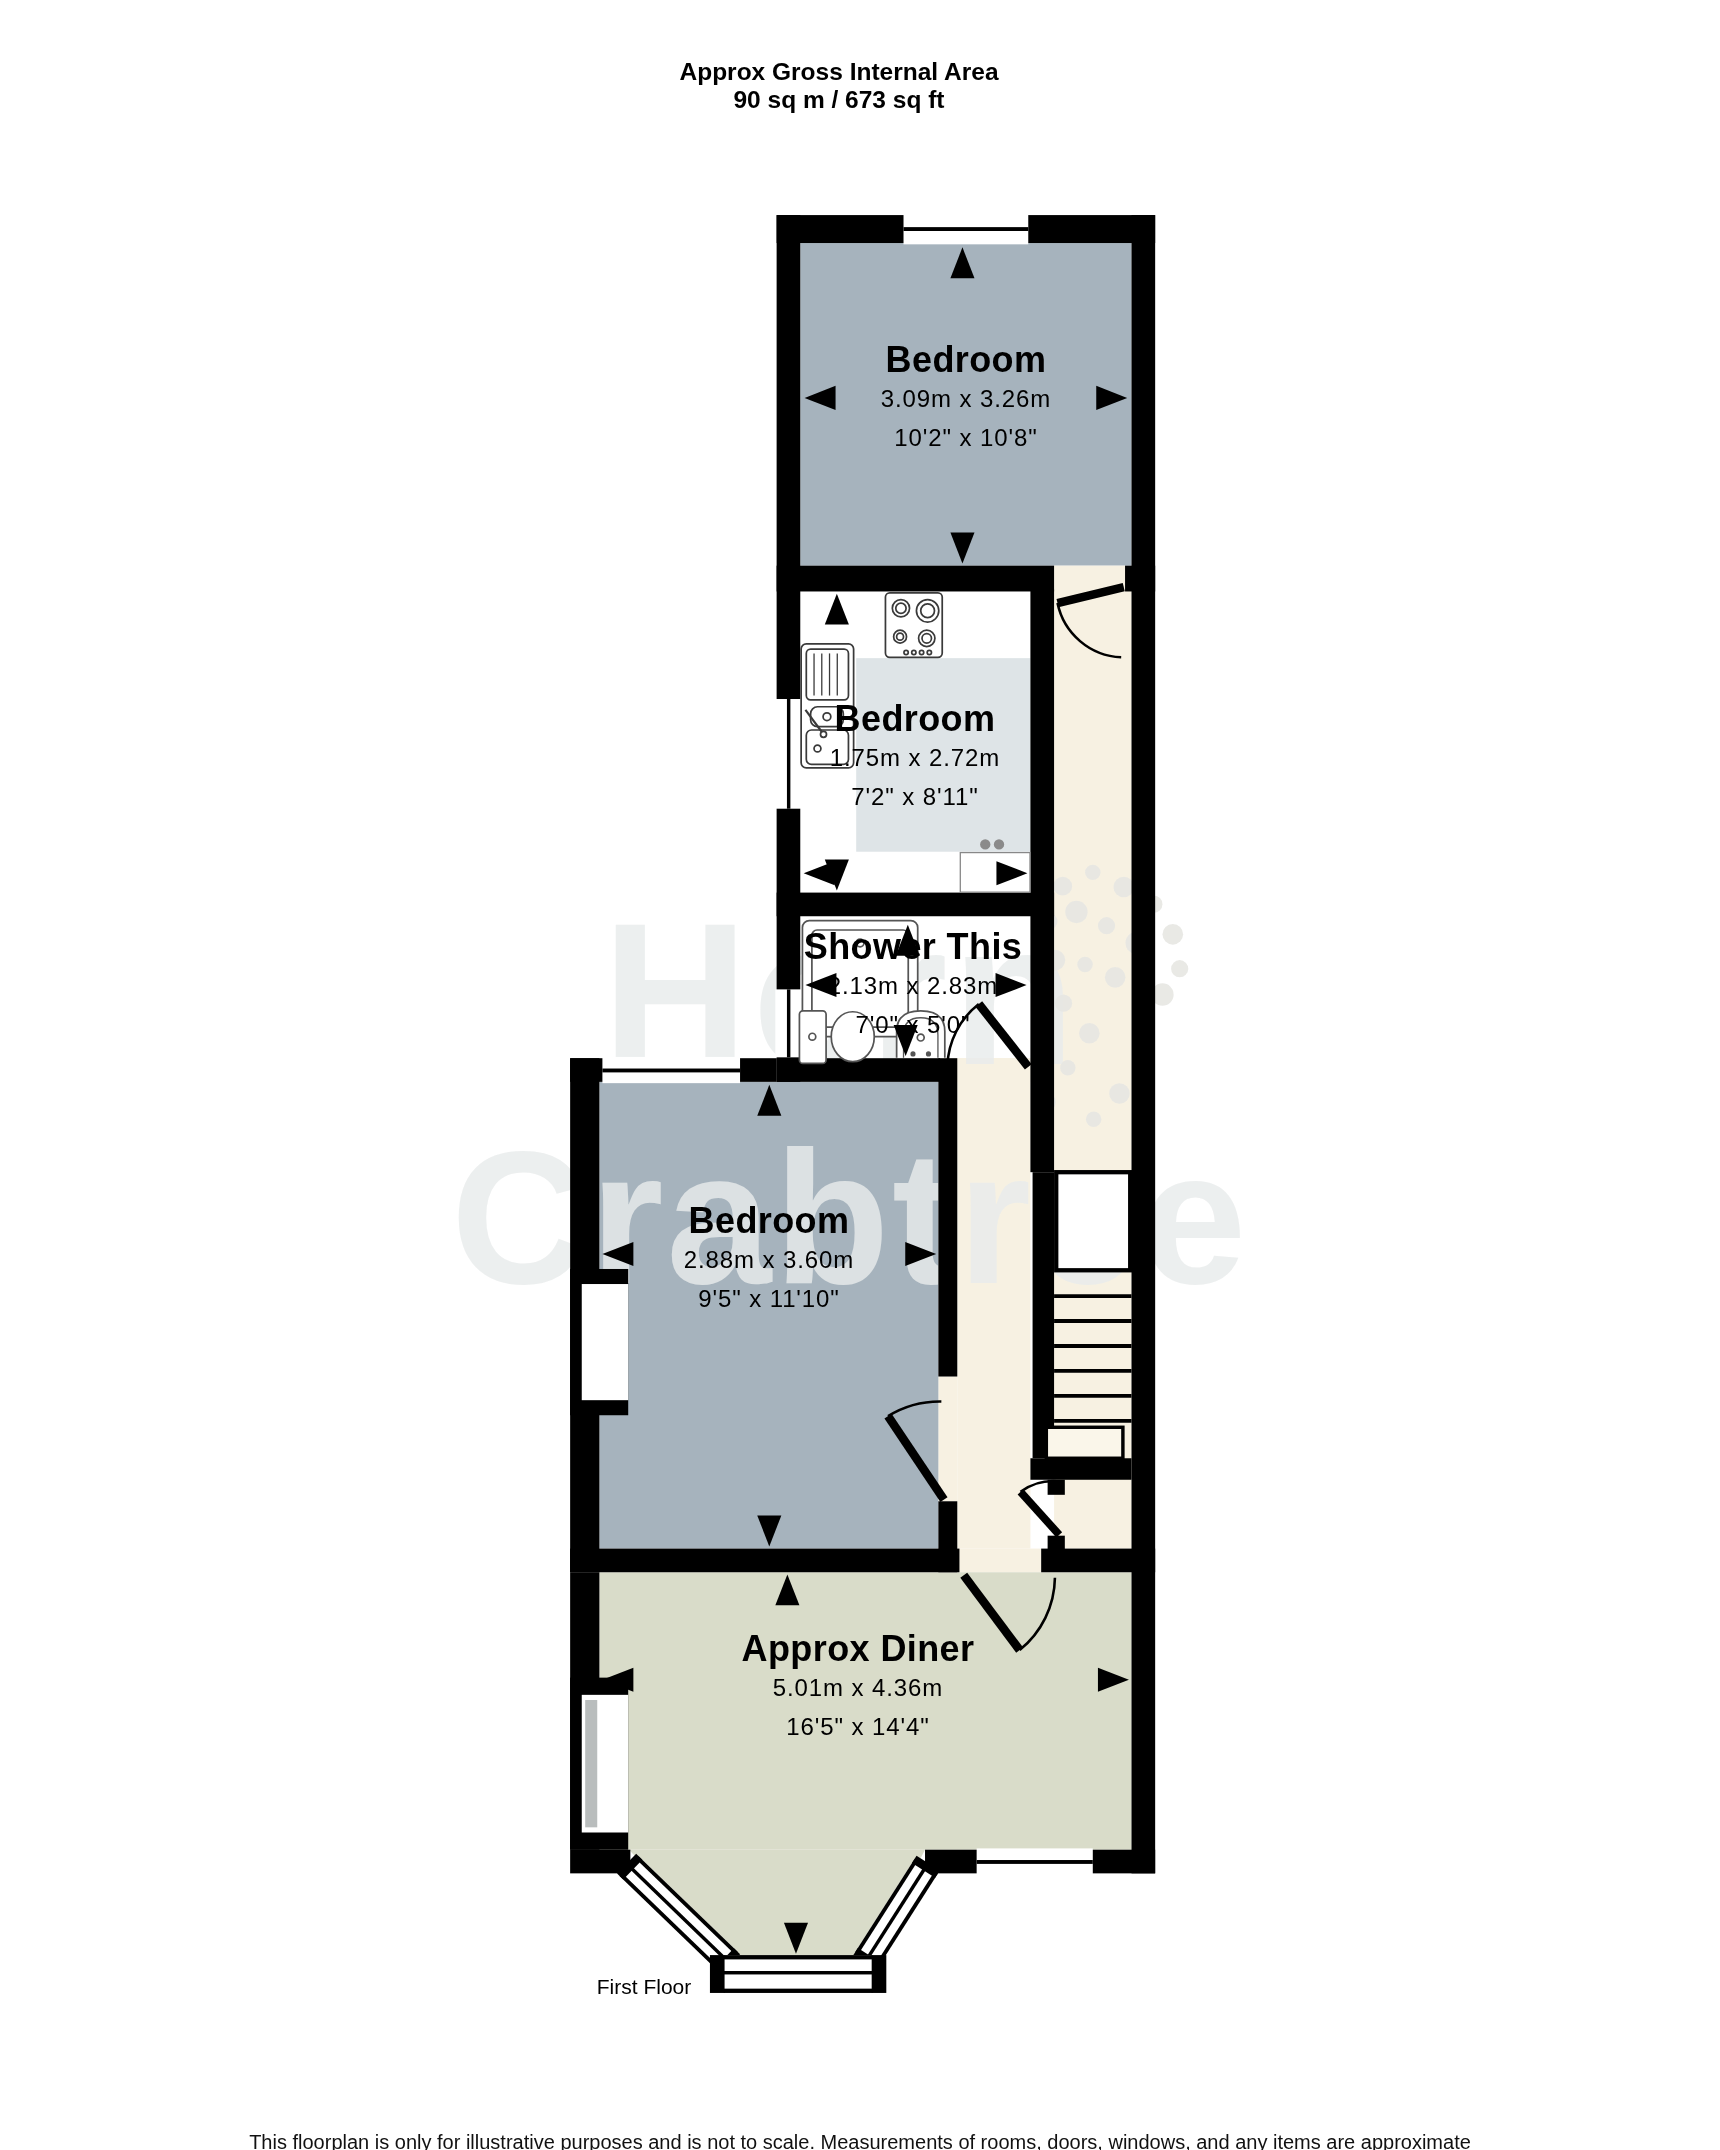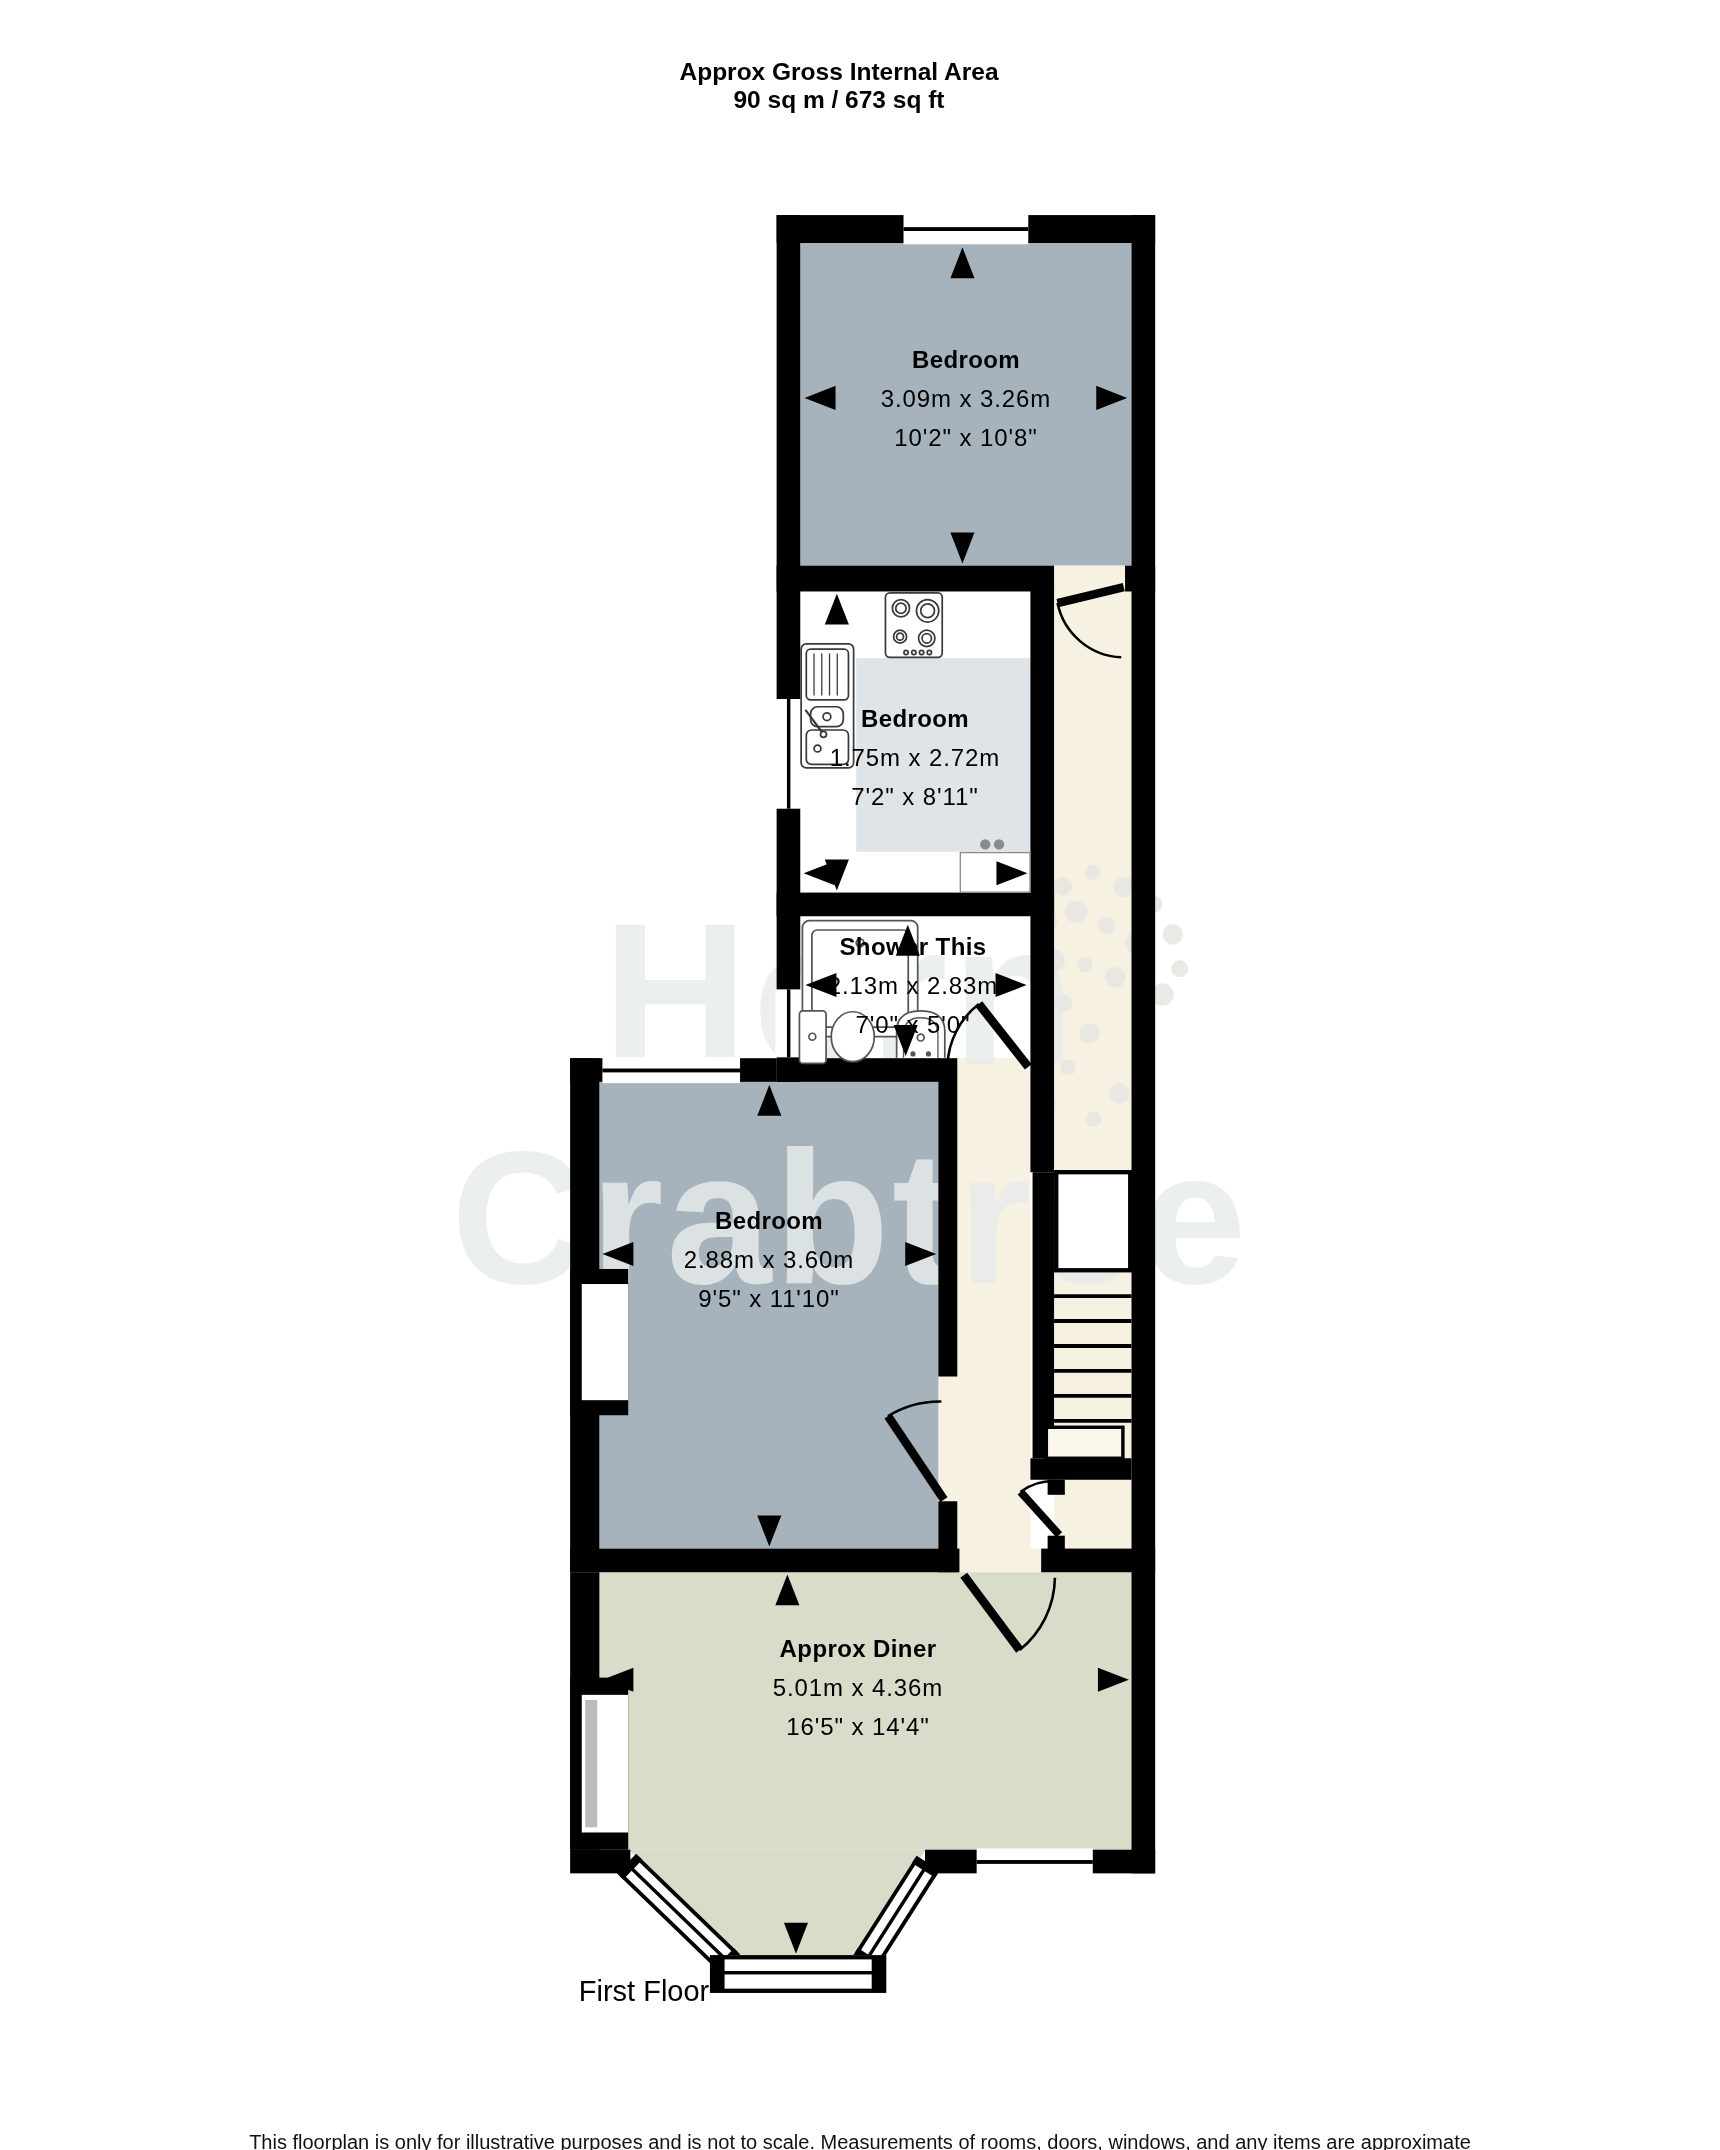--- a/index.html
+++ b/index.html
@@ -8,31 +8,31 @@
   .layer{position:absolute;left:0;top:0;width:1721px;height:2239px;}
   svg.layer{display:block;}
   .z0{z-index:0}.z1{z-index:1}.z2{z-index:2}.z3{z-index:3}
 
   .title{position:absolute;left:839px;top:58px;transform:translateX(-50%);
          text-align:center;font-weight:bold;font-size:24.5px;line-height:28px;
          color:#000;white-space:nowrap;}
 
   .room-label{position:absolute;transform:translateX(-50%);text-align:center;
               white-space:nowrap;color:#000;}
-  .room-label .nm{font-size:24px;font-weight:bold;line-height:39px;letter-spacing:0.4px;}
+  .room-label .nm{font-size:36px;font-weight:bold;line-height:39px;letter-spacing:0.4px;}
   .room-label .dm{font-size:24px;line-height:39px;letter-spacing:0.9px;}
 
   .lbl-bed1{left:966px;top:340px;}
   .lbl-kitchen{left:915px;top:699px;}
   .lbl-shower{left:913px;top:927px;}
   .lbl-bed2{left:769px;top:1201px;}
   .lbl-lounge{left:858px;top:1629px;}
 
   .floor-label{position:absolute;left:644px;top:1975px;transform:translateX(-50%);
-               font-size:29px;color:#000;white-space:nowrap;}
+               font-size:21px;color:#000;white-space:nowrap;}
 
   .watermark{position:absolute;transform:translateX(-50%);font-weight:bold;
              color:#e9ecec;opacity:0.82;line-height:1;white-space:nowrap;}
   .wm1{left:841px;top:893px;font-size:202px;letter-spacing:4.3px;}
   .wm2{left:850px;top:1123px;font-size:189px;letter-spacing:2.6px;}
 
   .disclaimer{position:absolute;left:860px;top:2130px;transform:translateX(-50%);
               text-align:center;font-size:20px;line-height:25px;color:#111;
               white-space:nowrap;}
 </style>

